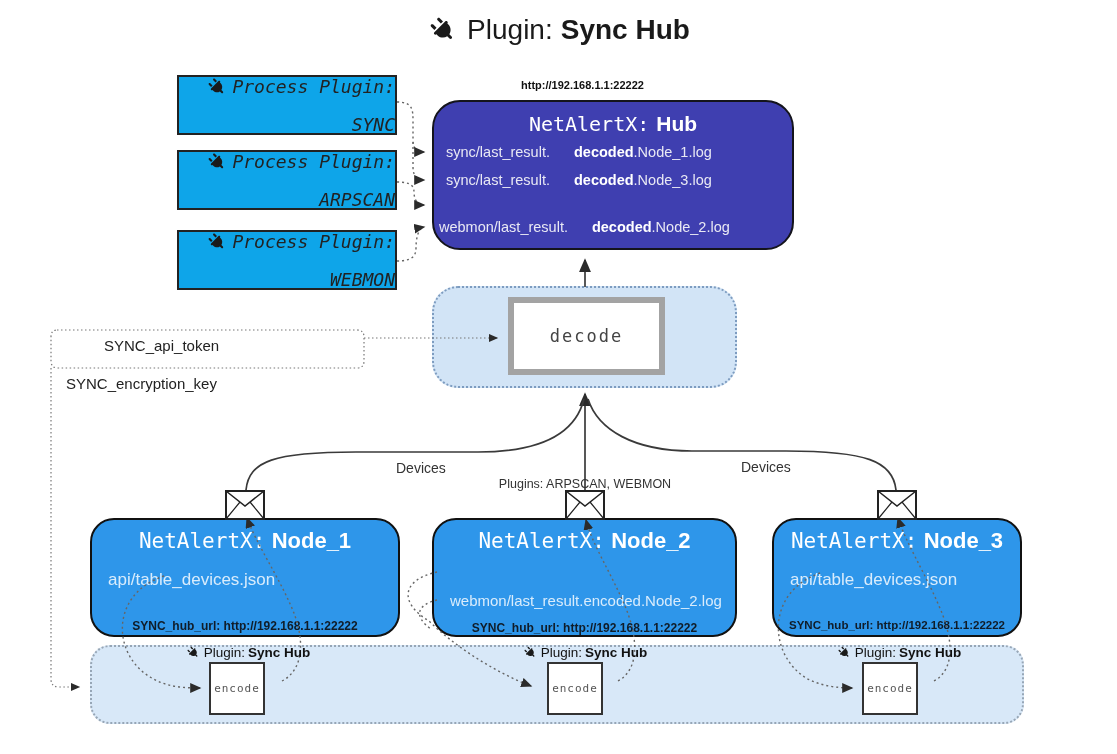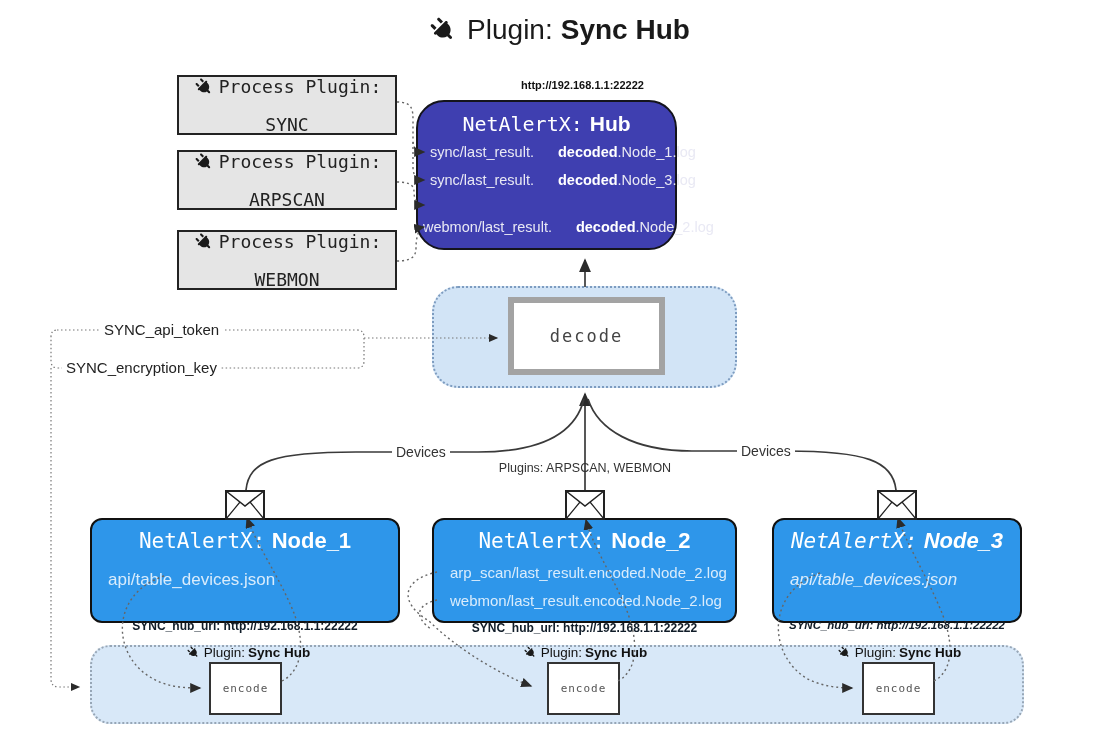--- a/index.html
+++ b/index.html
@@ -1,60 +1,60 @@
 <!DOCTYPE html>
 <html><head>
 <meta charset="utf-8">
 <style>
   html,body{margin:0;padding:0;background:#fff;}
   .stage{position:relative;width:1117px;height:754px;overflow:hidden;background:#fff;
          font-family:"Liberation Sans", sans-serif;color:#222;}
   .abs{position:absolute;}
   .mono{font-family:"DejaVu Sans Mono", monospace;}
   svg.wires{position:absolute;left:0;top:0;z-index:2;pointer-events:none;}
-  .lbl{position:absolute;z-index:3;white-space:nowrap;}
+  .lbl{position:absolute;z-index:3;white-space:nowrap;margin-top:16px;}
 
   
   .title{left:0;right:0;top:14px;display:flex;align-items:center;justify-content:center;
          gap:8px;font-size:28px;color:#1a1a1a;z-index:3;}
   .title b{font-weight:700;}
 
   
   .hub-url{left:432px;top:79px;width:301px;text-align:center;font-size:11px;font-weight:700;color:#111;z-index:1;}
-  .hub{left:416px;top:100px;width:261px;height:150px;border-radius:28px;background:#3f3fb0;
+  .hub{left:432px;top:100px;width:362px;height:150px;border-radius:28px;background:#3f3fb0;
        border:2px solid #14141c;box-sizing:border-box;z-index:1;}
   .hub-title{position:absolute;left:0;top:10px;width:100%;text-align:center;color:#fff;
              font-size:20px;}
   .hub-title .app{font-family:"DejaVu Sans Mono", monospace;margin-right:.35em;}
   .hub-title b{font-size:21px;}
   .hub-line{position:absolute;color:#e9e9f4;font-size:14.5px;white-space:nowrap;}
   .hub-line b{color:#fff;margin-left:24px;}
 
   
-  .pbox{width:220px;height:60px;left:177px;background:#e5e5e5;border:2px solid #222;box-sizing:border-box;
-        display:flex;flex-direction:column;align-items:center;justify-content:center;z-index:1;}
+  .pbox{width:220px;height:60px;left:177px;background:#0ea5e9;border:2px solid #222;box-sizing:border-box;
+        display:flex;flex-direction:column;align-items:flex-end;justify-content:center;z-index:1;font-style:italic;}
   .pbox .r1{display:flex;align-items:center;gap:4px;font-size:18px;}
   .pbox .r2{font-size:18px;margin-top:16px;}
 
   
   .dpanel{left:432px;top:286px;width:305px;height:102px;border-radius:26px;background:#d2e4f6;
           border:2px dotted #7d9cc0;box-sizing:border-box;z-index:1;}
   .dbox{left:508px;top:297px;width:157px;height:78px;background:#fff;border:6px solid #a3a3a3;
         box-sizing:border-box;display:flex;align-items:center;justify-content:center;
         font-size:17px;letter-spacing:2px;color:#444;z-index:1;}
   .band{left:90px;top:645px;width:934px;height:79px;border-radius:20px;background:#d8e8f8;
         border:2px dotted #97a6b6;box-sizing:border-box;z-index:1;}
-  .ebox{top:662px;width:73px;height:53px;background:#fff;border:2.5px solid #333;box-sizing:border-box;
+  .ebox{top:662px;width:56px;height:53px;background:#fff;border:2.5px solid #333;box-sizing:border-box;
         display:flex;align-items:center;justify-content:center;font-size:11px;letter-spacing:1px;color:#555;z-index:1;}
   .blabel{top:645px;transform:translateX(-50%);display:flex;align-items:center;gap:3px;
           font-size:13.5px;color:#111;z-index:3;}
   .blabel b{font-weight:700;}
 
   
-  .node{top:518px;height:105px;border-radius:12px;background:#2e96ea;border:2px solid #111;
+  .node{top:518px;height:119px;border-radius:24px;background:#2e96ea;border:2px solid #111;
         box-sizing:border-box;z-index:1;}
   .node .ntitle{position:absolute;left:0;top:8px;width:100%;text-align:center;color:#fff;font-size:21px;}
   .node .ntitle .app{font-family:"DejaVu Sans Mono", monospace;margin-right:.3em;}
   .node .ntitle b{font-size:22px;}
   .node .nfile{position:absolute;left:16px;width:100%;text-align:left;color:#d9ecfc;white-space:nowrap;}
   .node .nurl{position:absolute;left:0;width:100%;text-align:center;color:#101c28;font-size:12px;font-weight:600;}
 
   
   .tok{background:#fff;padding:0 4px;font-size:15px;color:#222;}
   .edge{background:#fff;padding:0 4px;font-size:14px;color:#333;}
@@ -184,25 +184,24 @@
   <div class="lbl edge-c" style="left:585px;top:461px;transform:translateX(-50%);">Plugins: ARPSCAN, WEBMON</div>
   <div class="lbl edge" style="left:737px;top:443px;">Devices</div>
 
   <div class="abs node" style="left:90px;width:310px;">
     <div class="ntitle"><span class="app">NetAlertX:</span><b>Node_1</b></div>
     <div class="nfile" style="top:50px;font-size:17px;">api/table_devices.json</div>
     <div class="nurl" style="top:99px;">SYNC_hub_url: http://192.168.1.1:22222</div>
   </div>
   <div class="abs node" style="left:432px;width:305px;">
     <div class="ntitle"><span class="app">NetAlertX:</span><b>Node_2</b></div>
-    <div class="nfile" style="top:44px;font-size:15px;">arp_scan/last_result.encoded.Node_2.log</div>
     <div class="nfile" style="top:72px;font-size:15px;">webmon/last_result.encoded.Node_2.log</div>
     <div class="nurl" style="top:101px;">SYNC_hub_url: http://192.168.1.1:22222</div>
   </div>
-  <div class="abs node" style="left:772px;width:250px;font-style:italic;">
+  <div class="abs node" style="left:772px;width:250px;">
     <div class="ntitle"><span class="app">NetAlertX:</span><b>Node_3</b></div>
     <div class="nfile" style="top:50px;font-size:17px;">api/table_devices.json</div>
     <div class="nurl" style="top:99px;font-size:11.5px;">SYNC_hub_url: http://192.168.1.1:22222</div>
   </div>
 
   <div class="abs env" style="left:225px;">
     <svg width="40" height="30" viewBox="0 0 40 30">
         <rect x="1" y="1" width="38" height="28" fill="#fff" stroke="#222" stroke-width="2"></rect>
         <path d="M1,1 L20,16 L39,1" stroke="#222" fill="none" stroke-width="1.5"></path>
         <path d="M1,29 L15,12 M39,29 L25,12" stroke="#222" fill="none" stroke-width="1.2"></path>

